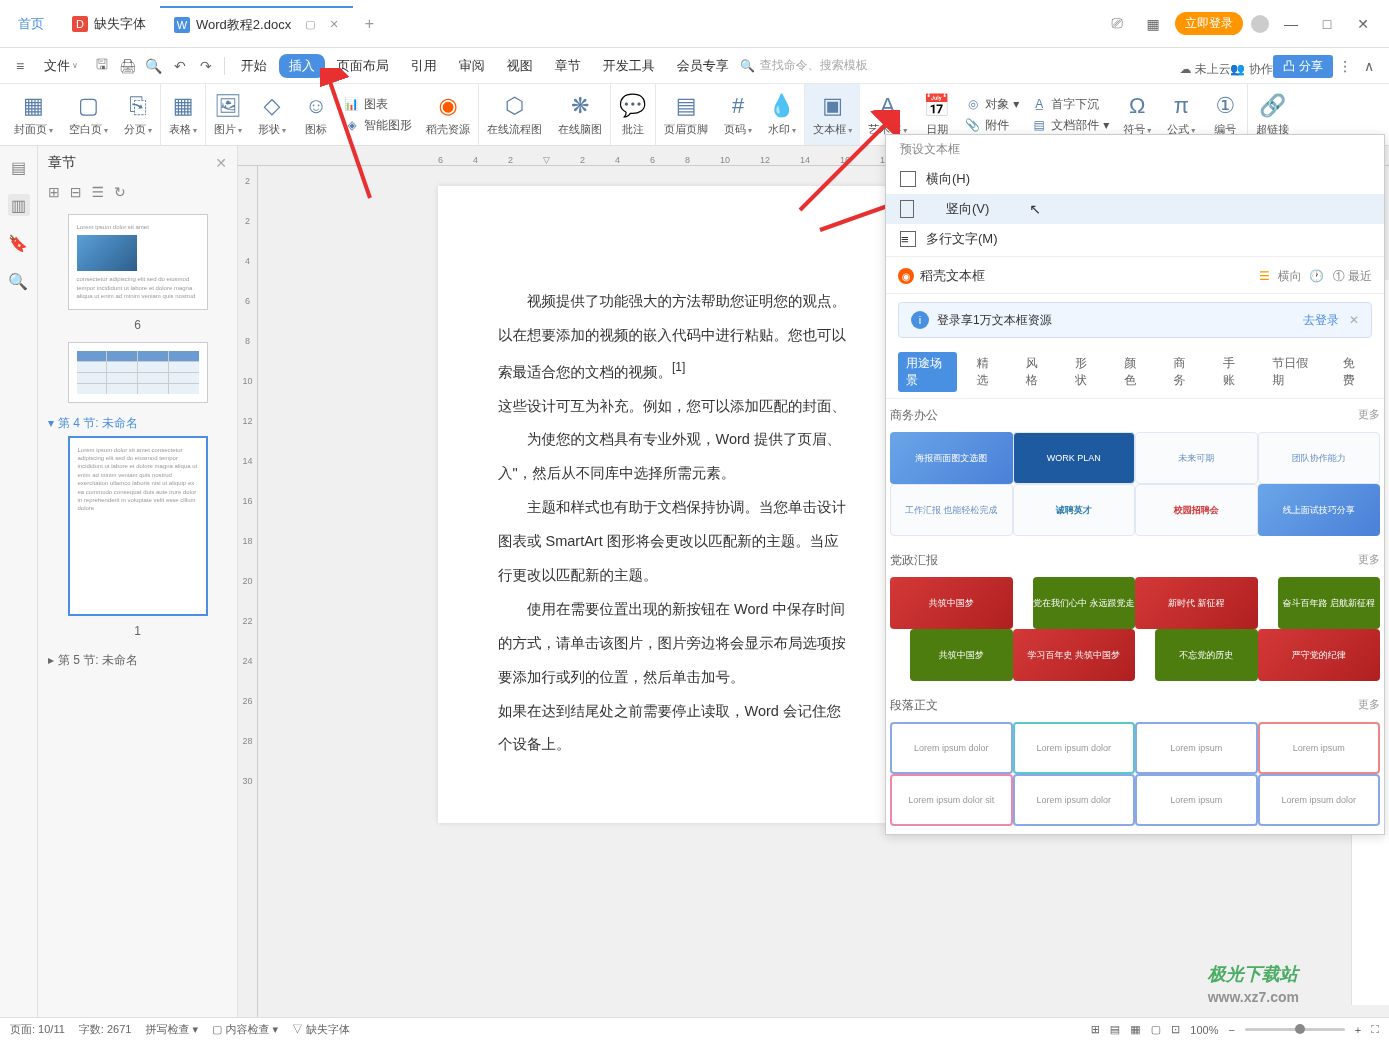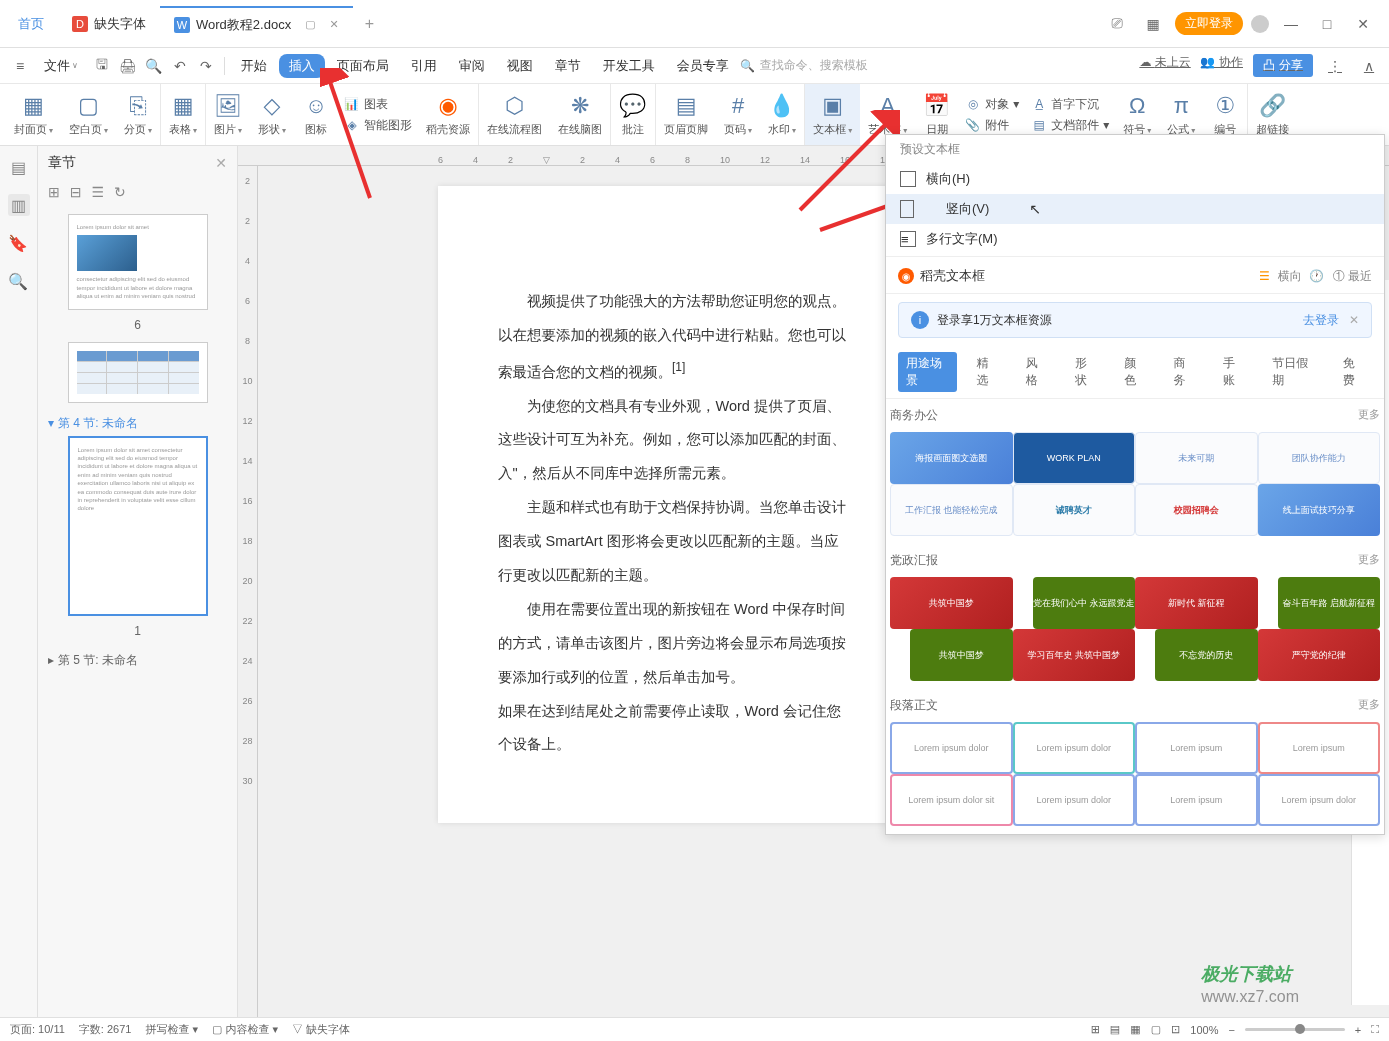--- a/index.html
+++ b/index.html
@@ -19,21 +19,21 @@
 .win-btn { width: 28px; height: 28px; display: flex; align-items: center; justify-content: center; color: #666; font-size: 14px; }
 .login-btn { background: #ff9500; color: #fff; border-radius: 12px; padding: 3px 10px; font-size: 12px; display: flex; align-items: center; gap: 4px; }
 .avatar-circle { width: 18px; height: 18px; background: #ccc; border-radius: 50%; }
 
 
 .menubar { height: 36px; display: flex; align-items: center; padding: 0 8px; gap: 2px; border-bottom: 1px solid #e8e8e8; }
 .menu-icon { width: 24px; height: 24px; display: flex; align-items: center; justify-content: center; color: #666; font-size: 14px; }
 .menu-sep { width: 1px; height: 18px; background: #ddd; margin: 0 4px; }
 .menu-item { padding: 0 10px; height: 36px; display: flex; align-items: center; font-size: 13px; cursor: pointer; }
 .menu-item.active { background: #4a90e2; color: #fff; border-radius: 8px; padding: 3px 10px; height: auto; }
-.menubar-right { margin-left: auto; display: flex; align-items: flex-start; gap: 10px; font-size: 12px; color: #666; text-decoration: underline; }
+.menubar-right { margin-left: auto; display: flex; align-items: flex-end; font-size: 12px; color: #666; }
 .share-btn { background: #4a90e2; color: #fff; border-radius: 3px; padding: 3px 10px; display: flex; align-items: center; gap: 4px; }
 .search-box { display: flex; align-items: center; color: #aaa; font-size: 12px; gap: 4px; }
 
 
 .ribbon { height: 62px; display: flex; align-items: center; padding: 0 6px; border-bottom: 1px solid #e0e0e0; gap: 0; }
 .ribbon-group { display: flex; flex-direction: column; align-items: center; padding: 0 8px; height: 100%; justify-content: center; gap: 2px; }
 .ribbon-group.sep { border-right: 1px solid #e8e8e8; }
 .ribbon-big-icon { width: 28px; height: 28px; display: flex; align-items: center; justify-content: center; color: #5a7fa8; font-size: 22px; }
 .ribbon-label { font-size: 11px; color: #555; white-space: nowrap; }
 .ribbon-dd { font-size: 8px; color: #888; margin-left: 2px; }
@@ -374,22 +374,22 @@
         <span>22</span>
         <span>24</span>
         <span>26</span>
         <span>28</span>
         <span>30</span>
     </div>
     <div class="page">
       <p><span>视频提供了功能强大的方法帮助您证明您的观点。</span></p>
       <p style="text-indent:0"><span>以在想要添加的视频的嵌入代码中进行粘贴。您也可以</span></p>
       <p style="text-indent:0"><span>索最适合您的文档的视频。</span><sup>[1]</sup></p>
+      <p style="text-indent:0"><span>这些设计可互为补充。例如，您可以添加匹配的封面、</span></p>
       <p><span>为使您的文档具有专业外观，Word 提供了页眉、</span></p>
-      <p style="text-indent:0"><span>这些设计可互为补充。例如，您可以添加匹配的封面、</span></p>
       <p style="text-indent:0"><span>入"，然后从不同库中选择所需元素。</span></p>
       <p><span>主题和样式也有助于文档保持协调。当您单击设计</span></p>
       <p style="text-indent:0"><span>图表或 SmartArt 图形将会更改以匹配新的主题。当应</span></p>
       <p style="text-indent:0"><span>行更改以匹配新的主题。</span></p>
       <p><span>使用在需要位置出现的新按钮在 Word 中保存时间</span></p>
       <p style="text-indent:0"><span>的方式，请单击该图片，图片旁边将会显示布局选项按</span></p>
       <p style="text-indent:0"><span>要添加行或列的位置，然后单击加号。</span></p>
       <p style="text-indent:0"><span>如果在达到结尾处之前需要停止读取，Word 会记住您</span></p>
       <p style="text-indent:0"><span>个设备上。</span></p>
     </div>
@@ -528,14 +528,14 @@
     <div class="zoom-slider">
         <div class="zoom-thumb"></div>
       </div>
     <span>+</span>
     <span>⛶</span>
   </div>
 </div>
 
 <div class="watermark">
   <span>极光下载站</span><br>
-  <span style="font-size:16px;color:#888;font-style:normal;font-weight:normal">www.xz7.com</span>
+  <span style="font-size:14px;color:#888;font-style:normal;font-weight:bold">www.xz7.com</span>
 </div>
 
 </body></html>

